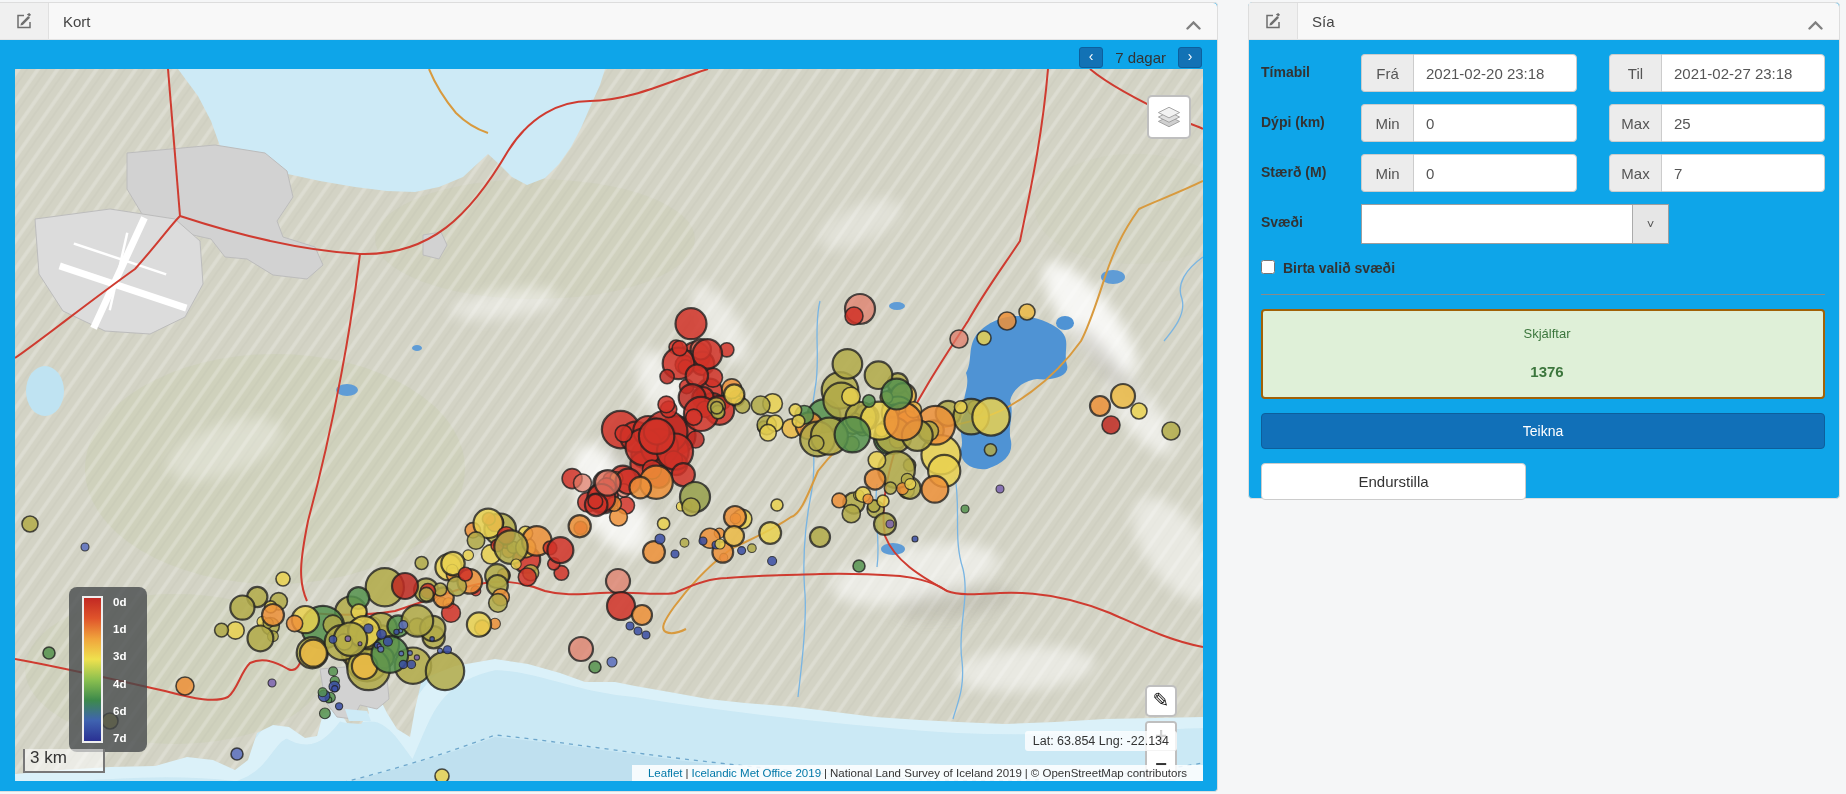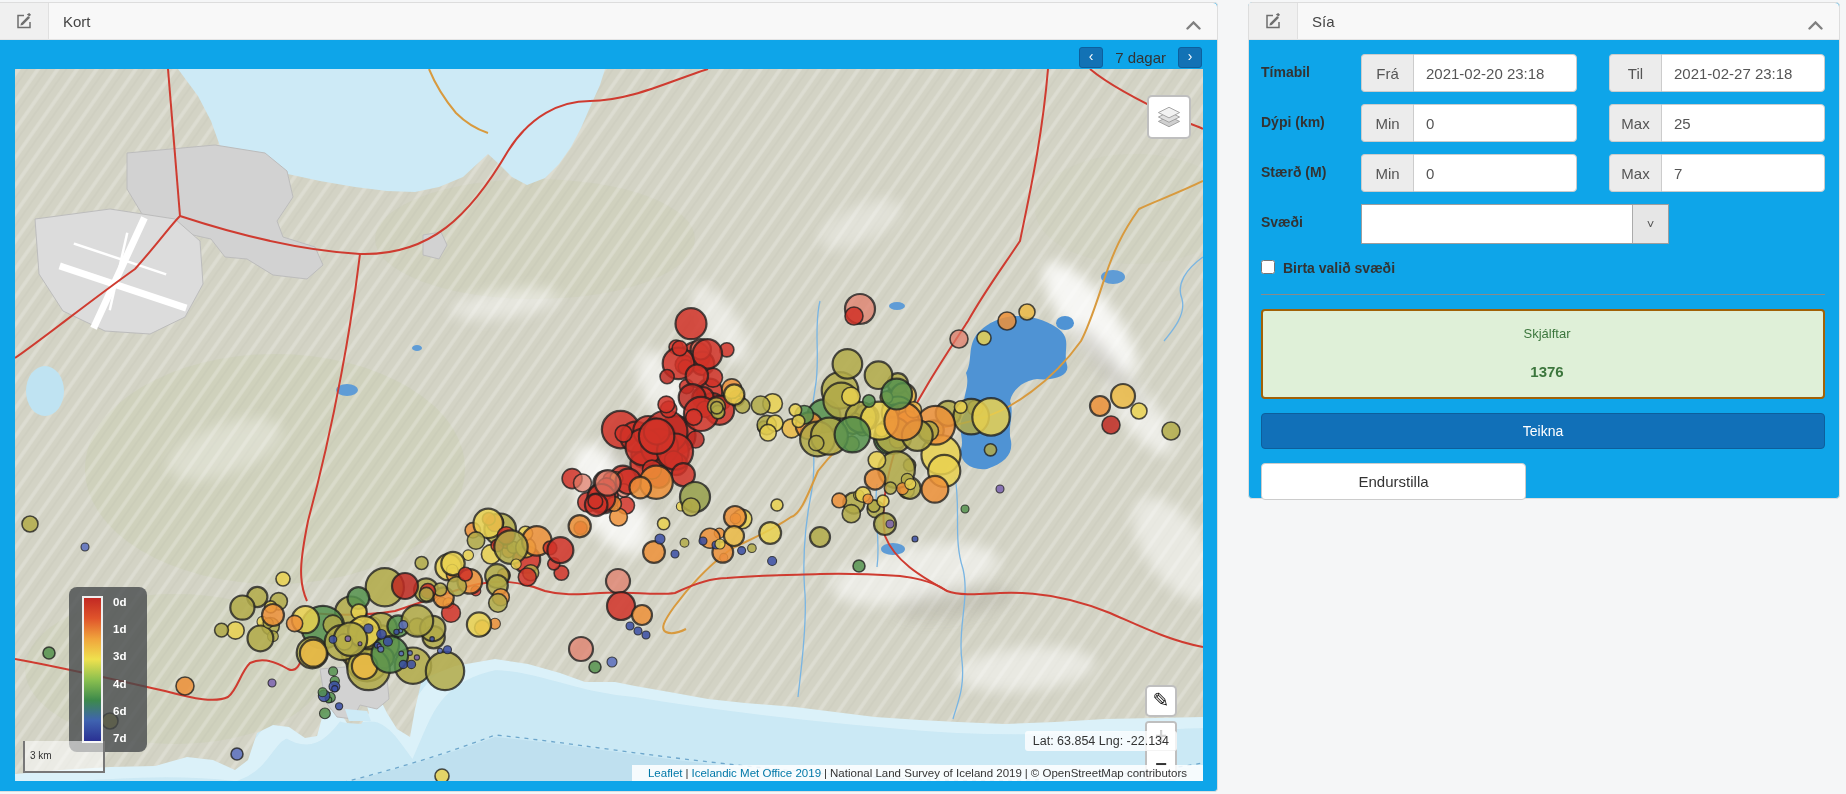--- a/index.html
+++ b/index.html
@@ -39,23 +39,23 @@
   #zoom-ctl div { width:28px; height:28px; background:#fff; text-align:center; font-size:20px; font-weight:bold;
     color:#333; line-height:27px; cursor:pointer; }
   #zoom-ctl div:first-child { border-bottom:1px solid #ccc; }
 
   #legend { position:absolute; left:10px; bottom:29px; width:78px; height:165px;
     background:rgba(68,72,74,0.78); border-radius:8px; padding:8px 0 20px 13px;margin-left:44px; }
   #legend .bar { position:absolute; left:13px; top:9px; width:21px; height:147px; border:2px solid #eee; }
   #legend .lbls { position:absolute; left:44px; top:5px; }
   #legend .lbls div { height:27.2px; color:#fff; font-size:11.5px; font-weight:bold; line-height:20px; }
 
-  #scale-ctl { position:absolute; left:8px; bottom:8px; width:82px; height:32px;
+  #scale-ctl { position:absolute; left:8px; bottom:8px; width:82px; height:24px;
     background:rgba(255,255,255,0.55); border:2px solid #777; border-top:none;
-    font-size:10px; color:#333; padding:8px 5px; line-height:13px; }
+    font-size:17px; color:#333; padding:2px 5px; line-height:13px; }
 
   #coords { position:absolute; right:26px; bottom:30px; background:rgba(255,255,255,0.78);
     border-radius:3px; padding:3px 8px; font-size:12.5px; color:#333; }
 
   #attrib { position:absolute; right:0; bottom:0; background:rgba(255,255,255,0.85);
     padding:2px 16px; font-size:11.5px; color:#333; white-space:nowrap; }
   #attrib .lnk { color:#0078A8; text-decoration:none; cursor:pointer; }
   #attrib .sep { color:#333; margin:0 3px; }
 
   

